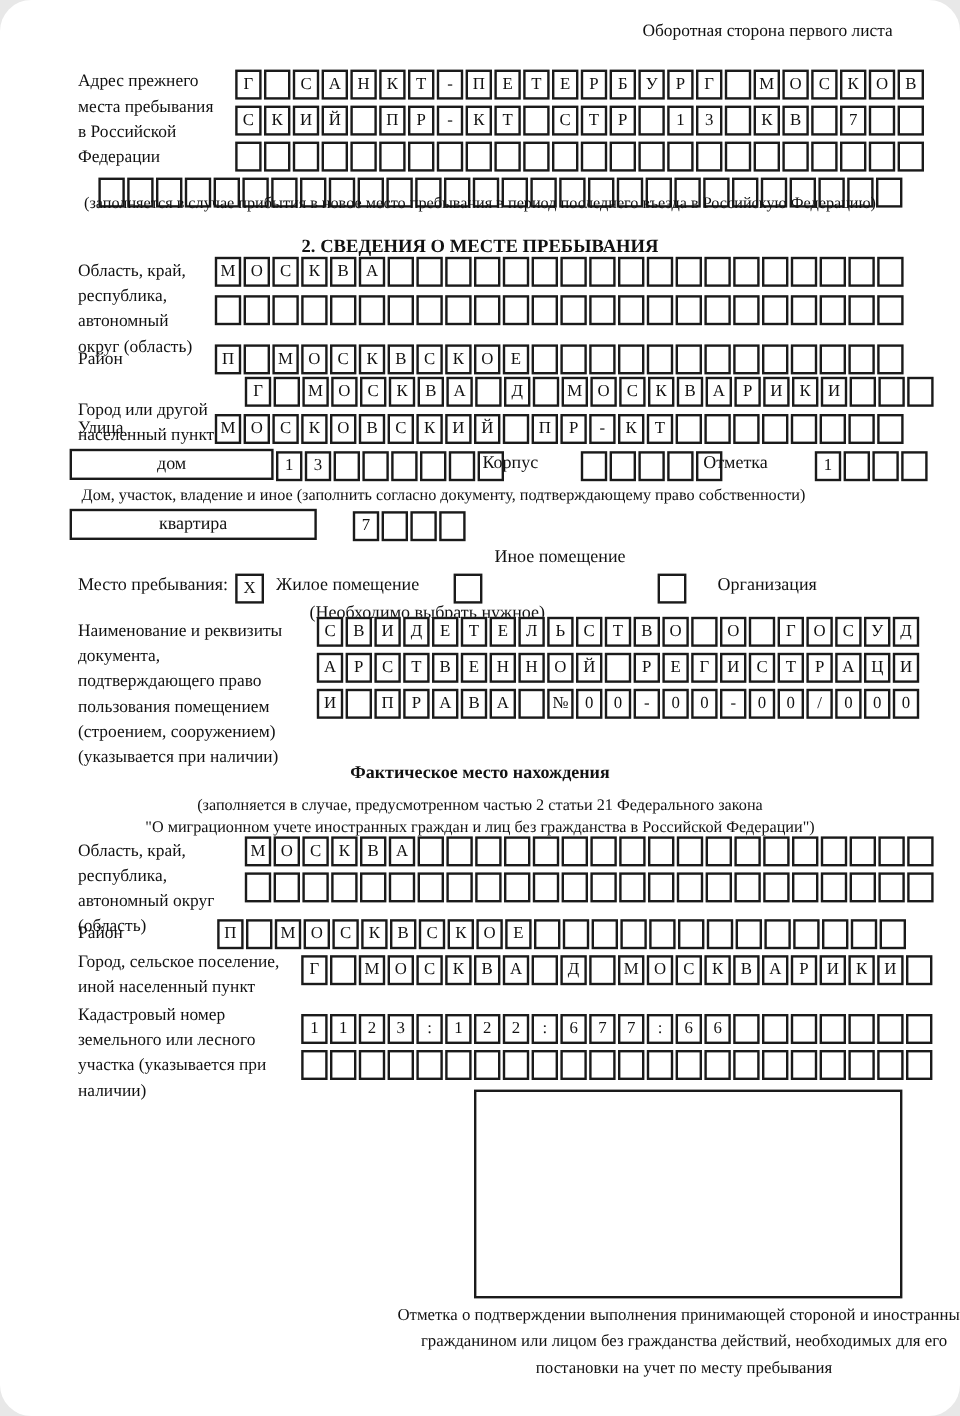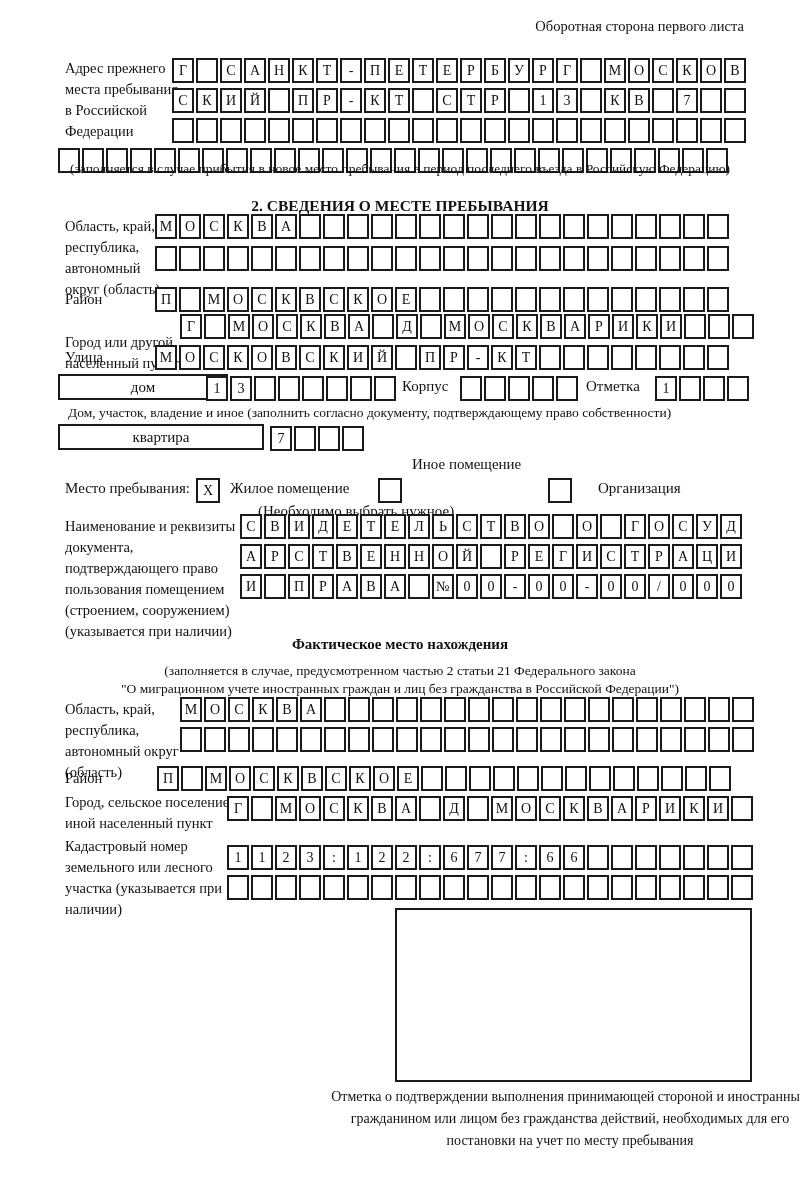--- a/index.html
+++ b/index.html
@@ -4,29 +4,30 @@
 <style>
   html,body{margin:0;padding:0;background:#e8e8e8;}
   .page{
     position:relative;
     width:800px;height:1180px;
     margin:0 auto;
     background:#ffffff;
     font-family:"Liberation Serif","DejaVu Serif",serif;
     color:#111;
     overflow:hidden;
+    border-radius:26px;
   }
   .abs{position:absolute;}
   .lbl{font-size:14.5px;line-height:21px;}
   .caption{font-size:13.5px;line-height:17px;}
   .center{width:100%;text-align:center;}
   .bold{font-weight:bold;}
   .h2{font-size:15.5px;}
   .title{font-size:15px;}
-  .cellrow{white-space:nowrap;height:25px;}
+  .cellrow{white-space:nowrap;height:25px;margin-left:24px;}
   .cell{
     display:inline-block;vertical-align:top;
     width:18px;height:21px;
     border:2px solid #1a1a1a;
     margin-right:2px;
     text-align:center;
     font-size:14px;line-height:21px;
     background:#fff;
   }
   .widebox{

